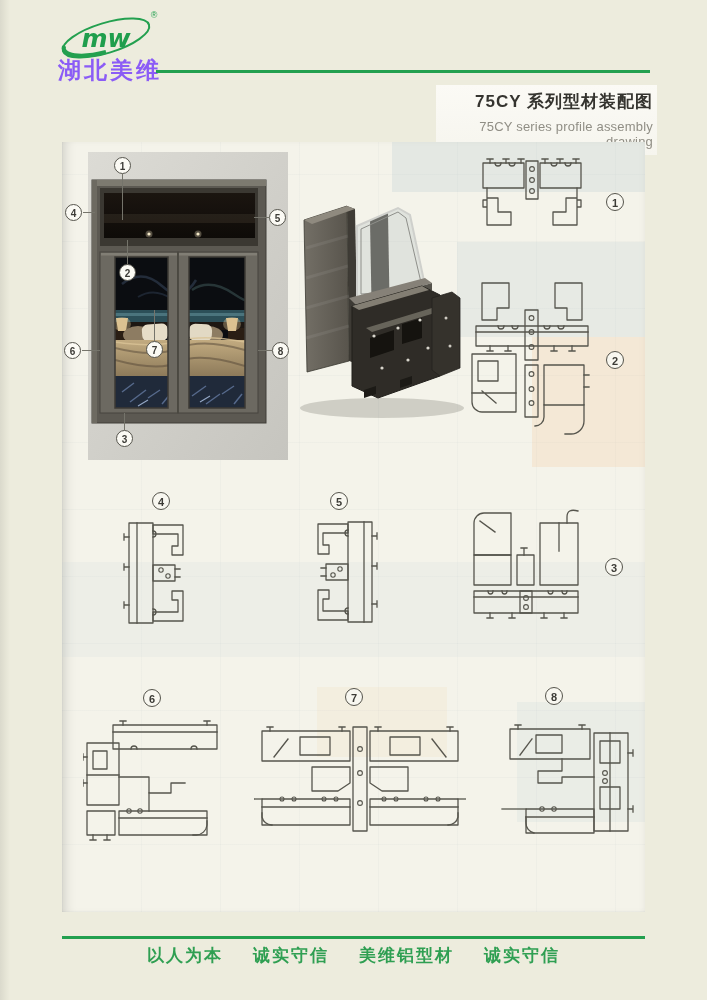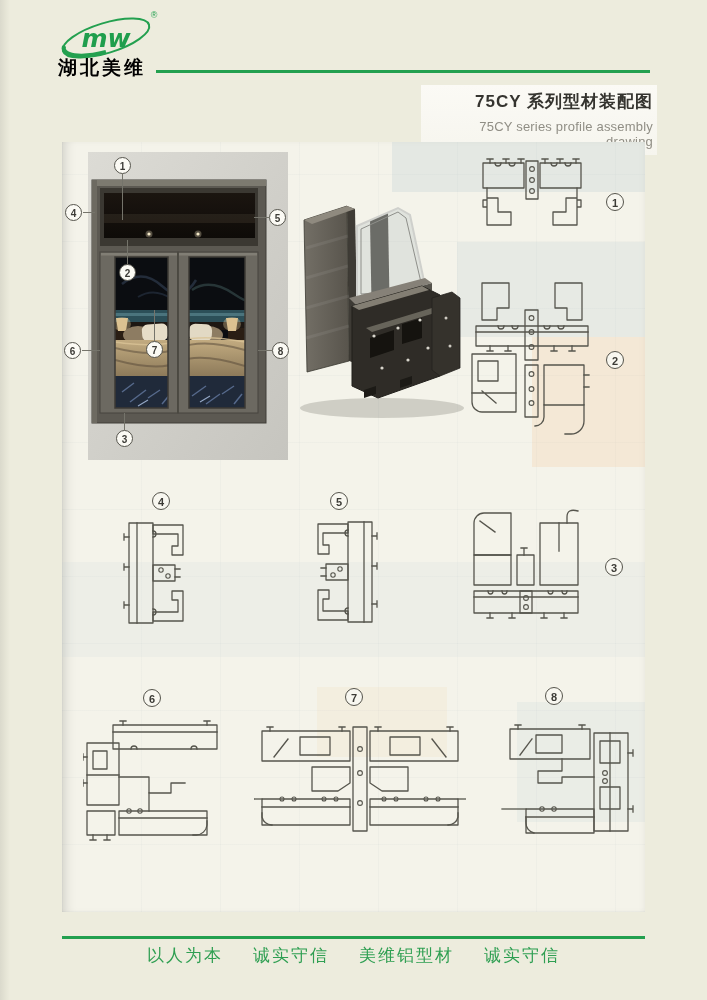--- a/index.html
+++ b/index.html
@@ -3,27 +3,27 @@
 <meta charset="utf-8">
 <style>
   html,body{margin:0;padding:0;}
   body{font-family:"Liberation Sans","DejaVu Sans",sans-serif;background:#d8d6c8;}
   .page{position:relative;width:707px;height:1000px;background:#edecdd;overflow:hidden;margin:0 auto;}
   .page::before{content:"";position:absolute;left:0;top:0;bottom:0;width:10px;
     background:linear-gradient(90deg,rgba(0,0,0,0.08),rgba(0,0,0,0));pointer-events:none;z-index:50;}
 
   
   .logo-svg{position:absolute;left:48px;top:4px;}
-  .brand-name{position:absolute;left:58px;top:55px;font-size:19px;font-weight:bold;
-    color:#000000;letter-spacing:3px;}
+  .brand-name{position:absolute;left:58px;top:55px;font-size:23px;font-weight:bold;
+    color:#8b5cf6;letter-spacing:3px;}
   .header-rule{position:absolute;left:156px;top:70px;width:494px;height:2.5px;background:#23a04f;}
   .slogan{position:absolute;right:57px;top:47px;font-size:17px;font-weight:bold;color:#23a04f;letter-spacing:1px;}
 
   .title-block{position:absolute;right:50px;top:85px;width:216px;text-align:right;
-    background:linear-gradient(180deg,#fbfaf5,#f6f5ee);padding:5px 4px 6px 16px;}
+    background:linear-gradient(180deg,#fbfaf5,#f6f5ee);padding:5px 4px 6px 1px;}
   .title-zh{font-size:17px;font-weight:bold;color:#35342f;letter-spacing:1px;}
   .title-en{font-size:13px;color:#908e85;margin-top:6px;letter-spacing:0.2px;}
 
   
   .sheet{position:absolute;left:62px;top:142px;width:583px;height:770px;background-color:#f4f3ea;
     background-image:
       repeating-linear-gradient(0deg, rgba(140,158,165,0.055) 0 1px, transparent 1px 67px),
       repeating-linear-gradient(90deg, rgba(140,158,165,0.055) 0 1px, transparent 1px 79px);
     box-shadow:inset 10px 0 14px -10px rgba(0,0,0,0.22), inset -4px 0 8px -6px rgba(0,0,0,0.10);}
   .patch{position:absolute;pointer-events:none;}
@@ -42,21 +42,21 @@
   .diag path,.diag rect,.diag circle,.diag polyline{fill:none;stroke:#56554d;stroke-width:1.3;
     stroke-linejoin:round;stroke-linecap:square;}
   .diag circle{stroke-width:1.1;}
   .diag-label{position:absolute;width:18px;height:18px;border:1.2px solid #55544c;border-radius:50%;
     background:#f8f7f0;color:#3c3b36;font-size:11px;font-weight:bold;line-height:18px;
     text-align:center;z-index:5;box-sizing:border-box;}
 
   
   .footer-rule{position:absolute;left:62px;top:936px;width:583px;height:2.5px;background:#23a04f;}
   .footer-motto{position:absolute;left:0;top:944px;width:707px;display:flex;justify-content:center;
-    gap:30px;font-size:17px;font-weight:normal;color:#2f9f52;letter-spacing:2px;}
+    gap:30px;font-size:17px;font-weight:bold;color:#2f9f52;letter-spacing:2px;}
 </style>
 </head>
 <body>
 
 <div class="page">
 
   <svg class="logo-svg" width="120" height="58" viewBox="0 0 120 58">
     <ellipse cx="58" cy="34" rx="45" ry="15" transform="rotate(-17 58 34)" fill="none" stroke="#23a04f" stroke-width="2"></ellipse>
     <path d="M16,42 a45,15 -17 0 0 42,6" fill="none" stroke="#23a04f" stroke-width="4"></path>
     <text x="58" y="43" text-anchor="middle" font-size="25" font-style="italic" font-weight="bold" fill="#1f9e4d" font-family="'DejaVu Sans',sans-serif">mw</text>

